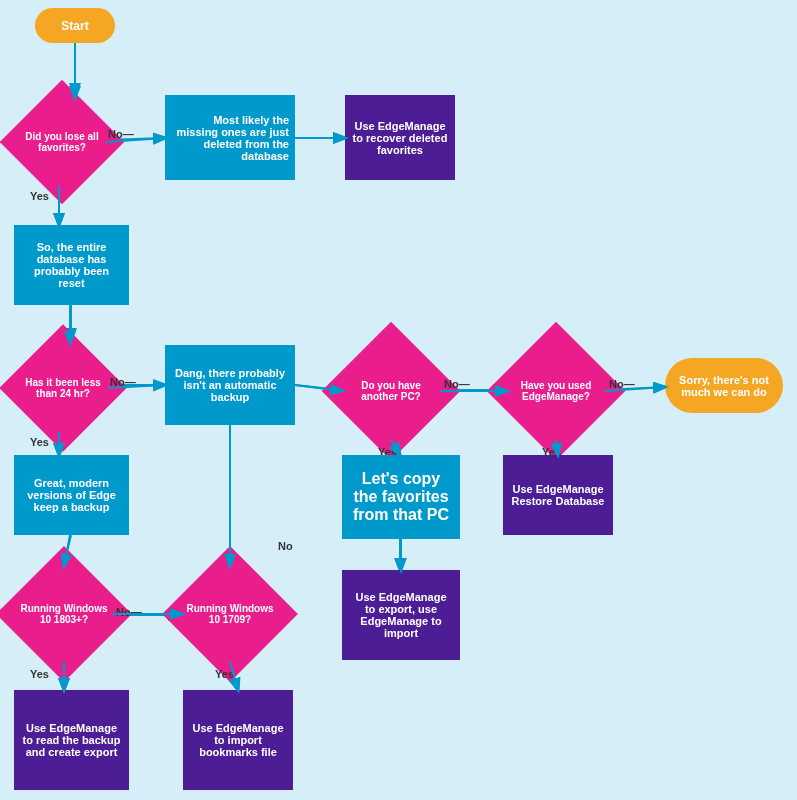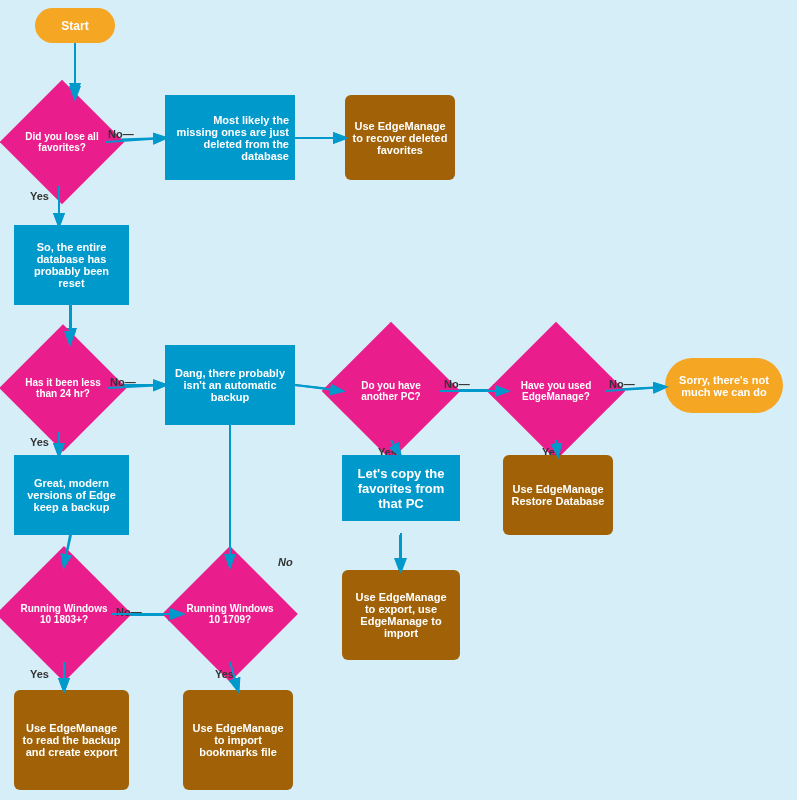--- a/index.html
+++ b/index.html
@@ -42,22 +42,21 @@
       font-weight: bold;
       color: white;
       position: absolute;
       width: 100%;
       text-align: center;
     }
     .rect-blue {
       background: #0099cc;
     }
     .rect-green {
-      background: #a16207;
-      border-radius: 6px;
+      background: #4c1d95;
     }
     
     #arrows {
       position: absolute;
       top: 0; left: 0;
       width: 797px;
       height: 800px;
       pointer-events: none;
     }
     .label-text {
@@ -168,21 +167,21 @@
   <div class="label-text" style="left:542px;top:446px;">Yes</div>
 
   <div class="node oval" style="left:665px;top:358px;width:118px;height:55px;font-size:11px;padding:4px;background:#f5a623;">
     <span>Sorry, there's not much we can do</span>
   </div>
 
   <div class="node rect-blue" style="left:14px;top:455px;width:115px;height:80px;font-size:11px;padding:6px;">
     <span>Great, modern versions of Edge keep a backup</span>
   </div>
 
-  <div class="node rect-blue" style="left:342px;top:455px;width:118px;height:66px;font-size:13px;padding:6px;">
+  <div class="node rect-blue" style="left:342px;top:455px;width:118px;height:84px;font-size:16px;padding:6px;">
     <span>Let's copy the favorites from that PC</span>
   </div>
 
   <div class="node rect-green" style="left:503px;top:455px;width:110px;height:80px;font-size:11px;padding:6px;">
     <span>Use EdgeManage Restore Database</span>
   </div>
 
   <div class="node rect-green" style="left:342px;top:570px;width:118px;height:90px;font-size:11px;padding:12px;">
     <span>Use EdgeManage to export, use EdgeManage to import</span>
   </div>
@@ -192,21 +191,21 @@
   </div>
 
   <div class="label-text" style="left:116px;top:606px;">No—</div>
 
   <div class="label-text" style="left:30px;top:668px;">Yes</div>
 
   <div class="node diamond" style="left:182px;top:566px;width:96px;height:96px;">
     <span class="diamond-text" style="font-size:10px;padding:4px;">Running Windows 10 1709?</span>
   </div>
 
-  <div class="label-text" style="left:278px;top:556px;font-style:italic;">No</div>
+  <div class="label-text" style="left:278px;top:540px;">No</div>
 
   <div class="label-text" style="left:215px;top:668px;">Yes</div>
 
   <div class="node rect-green" style="left:14px;top:690px;width:115px;height:100px;font-size:11px;padding:6px;">
     <span>Use EdgeManage to read the backup and create export</span>
   </div>
 
   <div class="node rect-green" style="left:183px;top:690px;width:110px;height:100px;font-size:11px;padding:6px;">
     <span>Use EdgeManage to import bookmarks file</span>
   </div>

